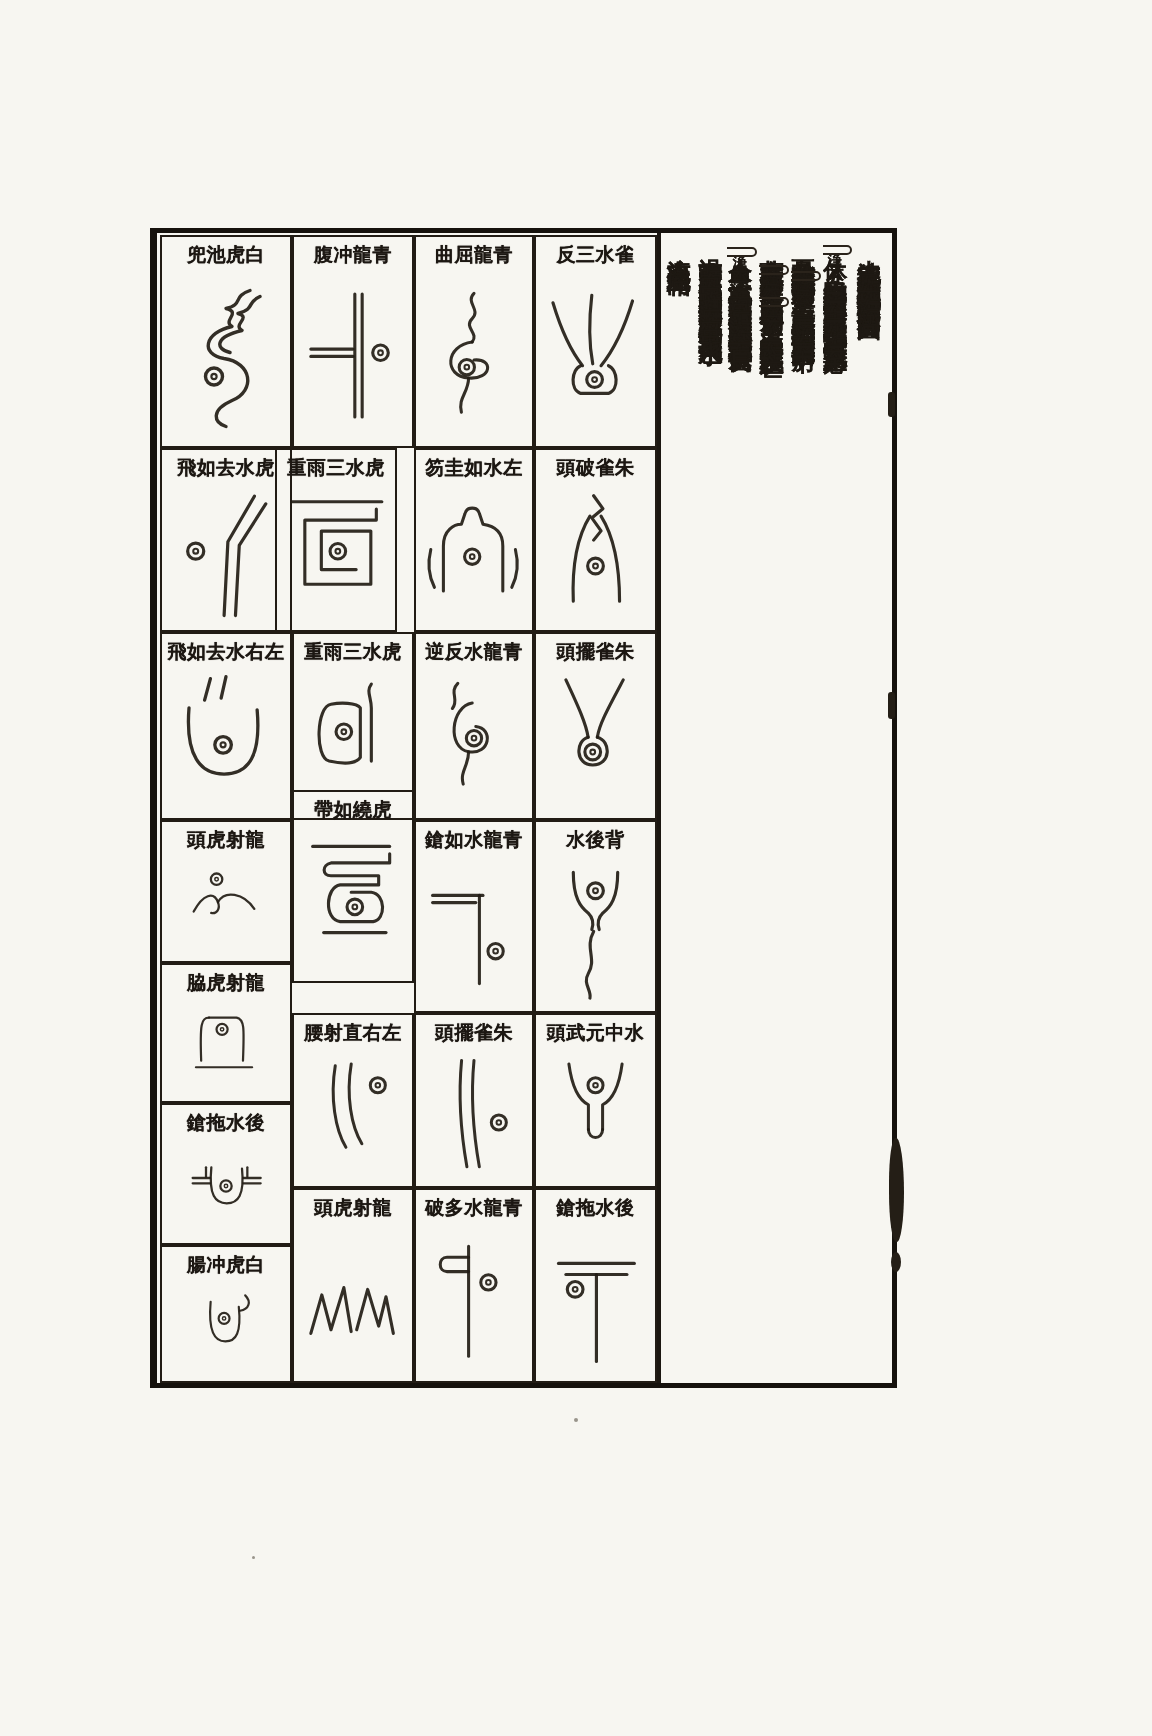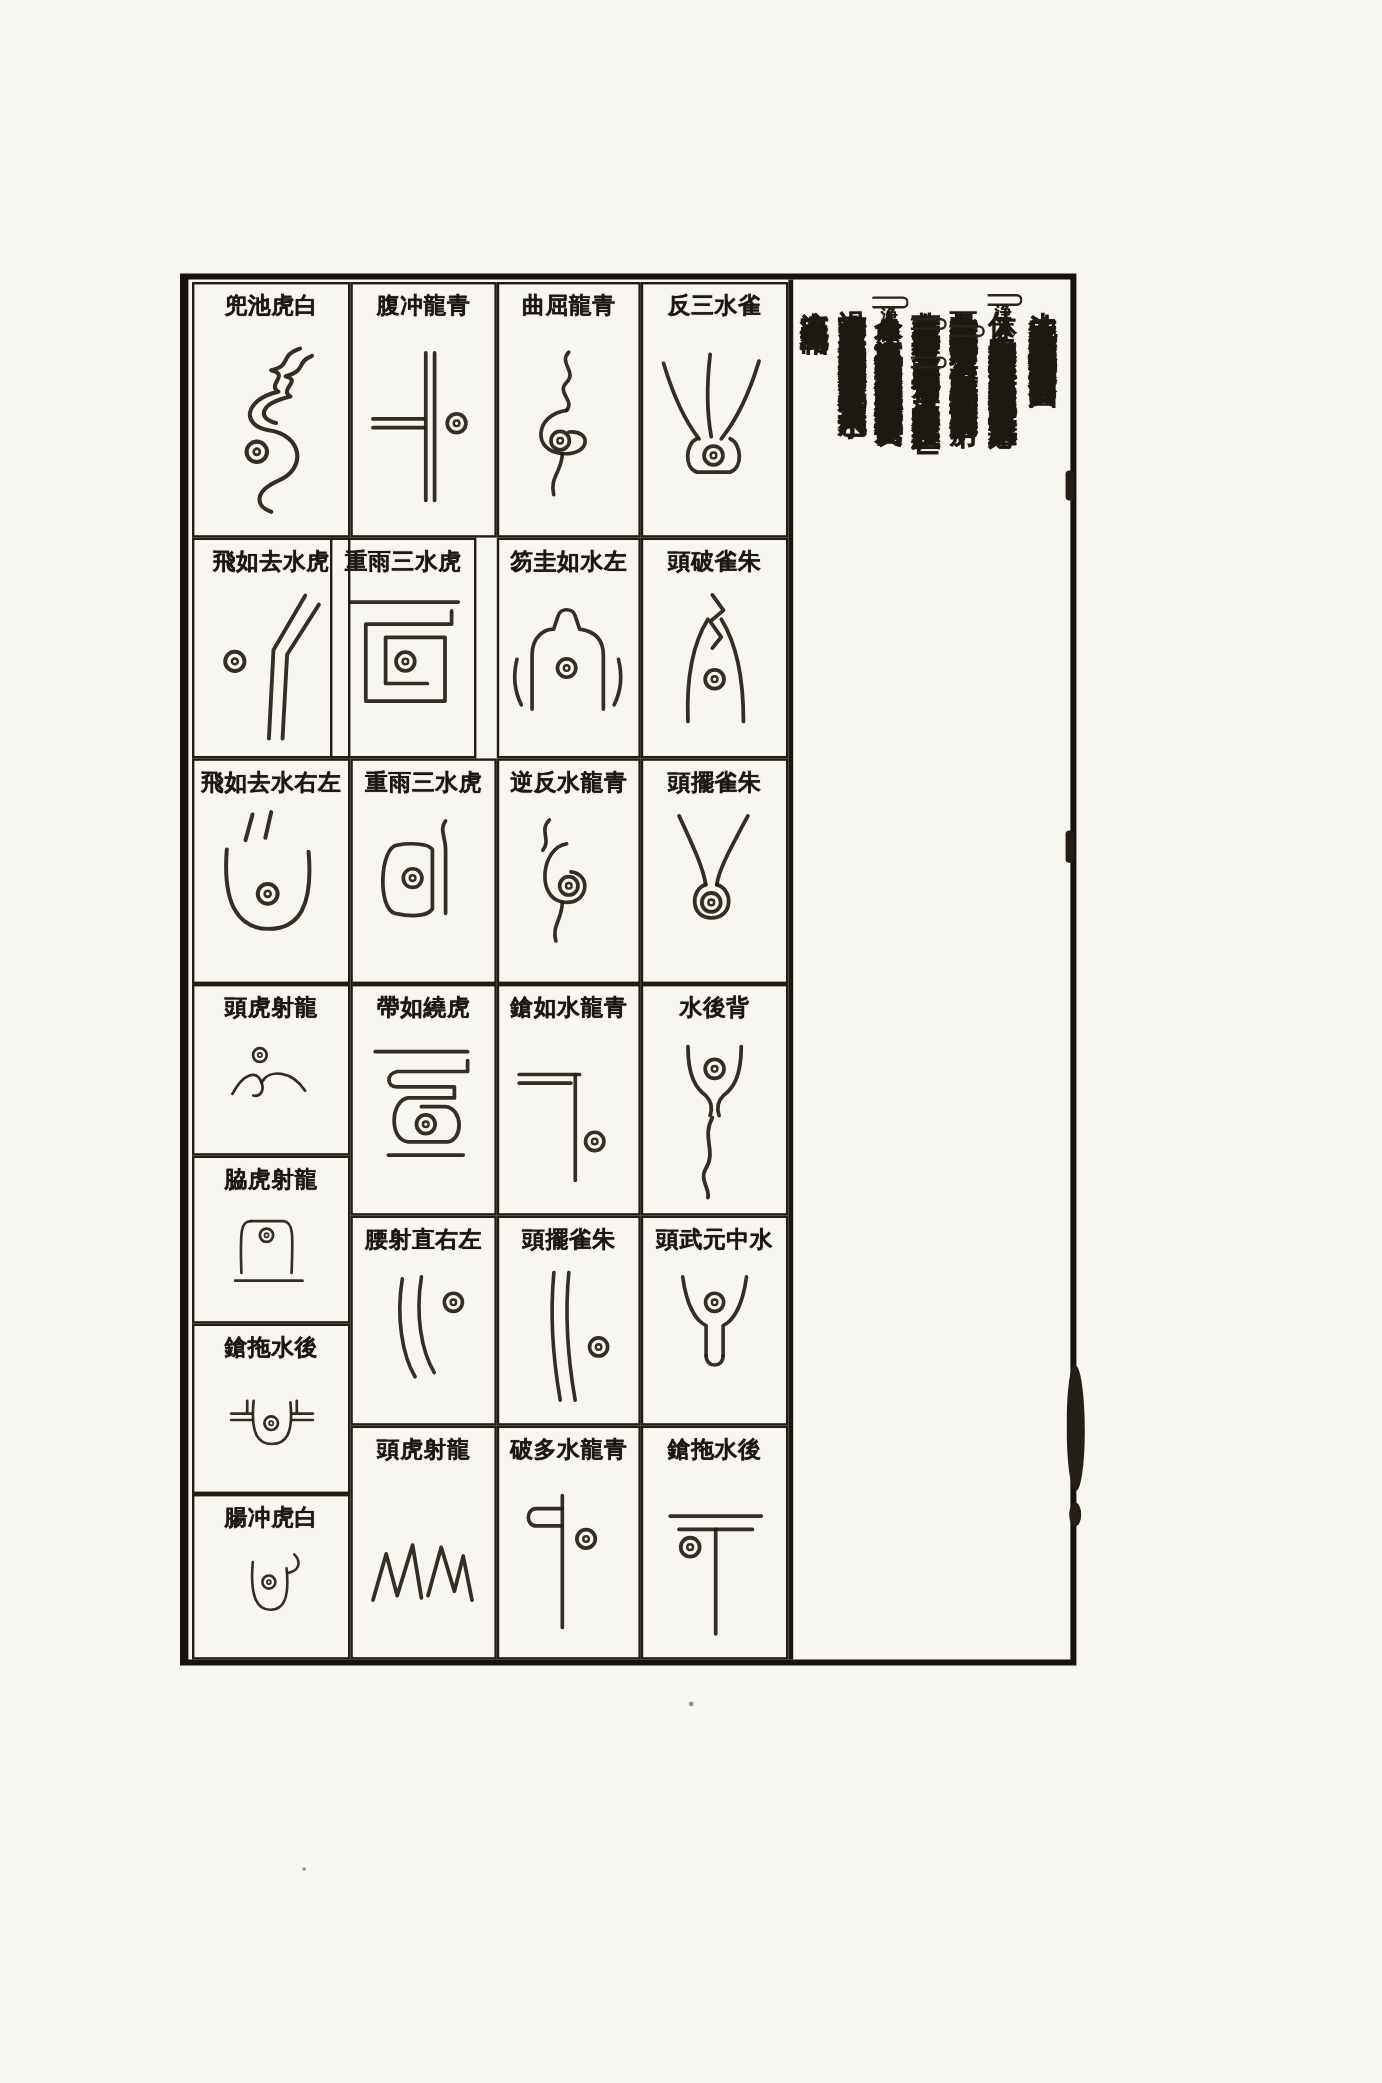--- a/index.html
+++ b/index.html
@@ -175,21 +175,21 @@
       </div>
       <div class="cell" style="left: 3px; top: 587px; width: 132px; height: 143px;">
         <div class="cell-label">頭虎射龍</div>
         <svg class="diag" width="120" height="101" viewBox="0 0 120 150" preserveAspectRatio="xMidYMid meet">
           <circle cx="46" cy="36" r="8.5"></circle>
           <circle class="dot" cx="46" cy="36" r="2.6"></circle>
           <path d="M12,84 C26,58 42,54 48,70 C52,80 46,88 38,86"></path>
           <path d="M48,70 C58,52 86,56 102,80"></path>
         </svg>
       </div>
-      <div class="cell" style="left: 135px; top: 587px; width: 122px; height: 193px;">
+      <div class="cell" style="left: 135px; top: 557px; width: 122px; height: 193px;">
         <div class="cell-label">帶如繞虎</div>
         <svg class="diag" width="110" height="151" viewBox="0 0 120 150" preserveAspectRatio="xMidYMid meet">
           <path d="M16,16 H100"></path>
           <path d="M100,24 V34 H36 C26,36 26,48 36,48 H88 V58 H46 C30,60 28,96 46,98 H82 C96,96 96,68 80,66 H58"></path>
           <circle cx="62" cy="82" r="8.5"></circle>
           <circle class="dot" cx="62" cy="82" r="2.6"></circle>
           <path d="M28,110 H96"></path>
         </svg>
       </div>
       <div class="cell" style="left: 257px; top: 587px; width: 120px; height: 193px;">

